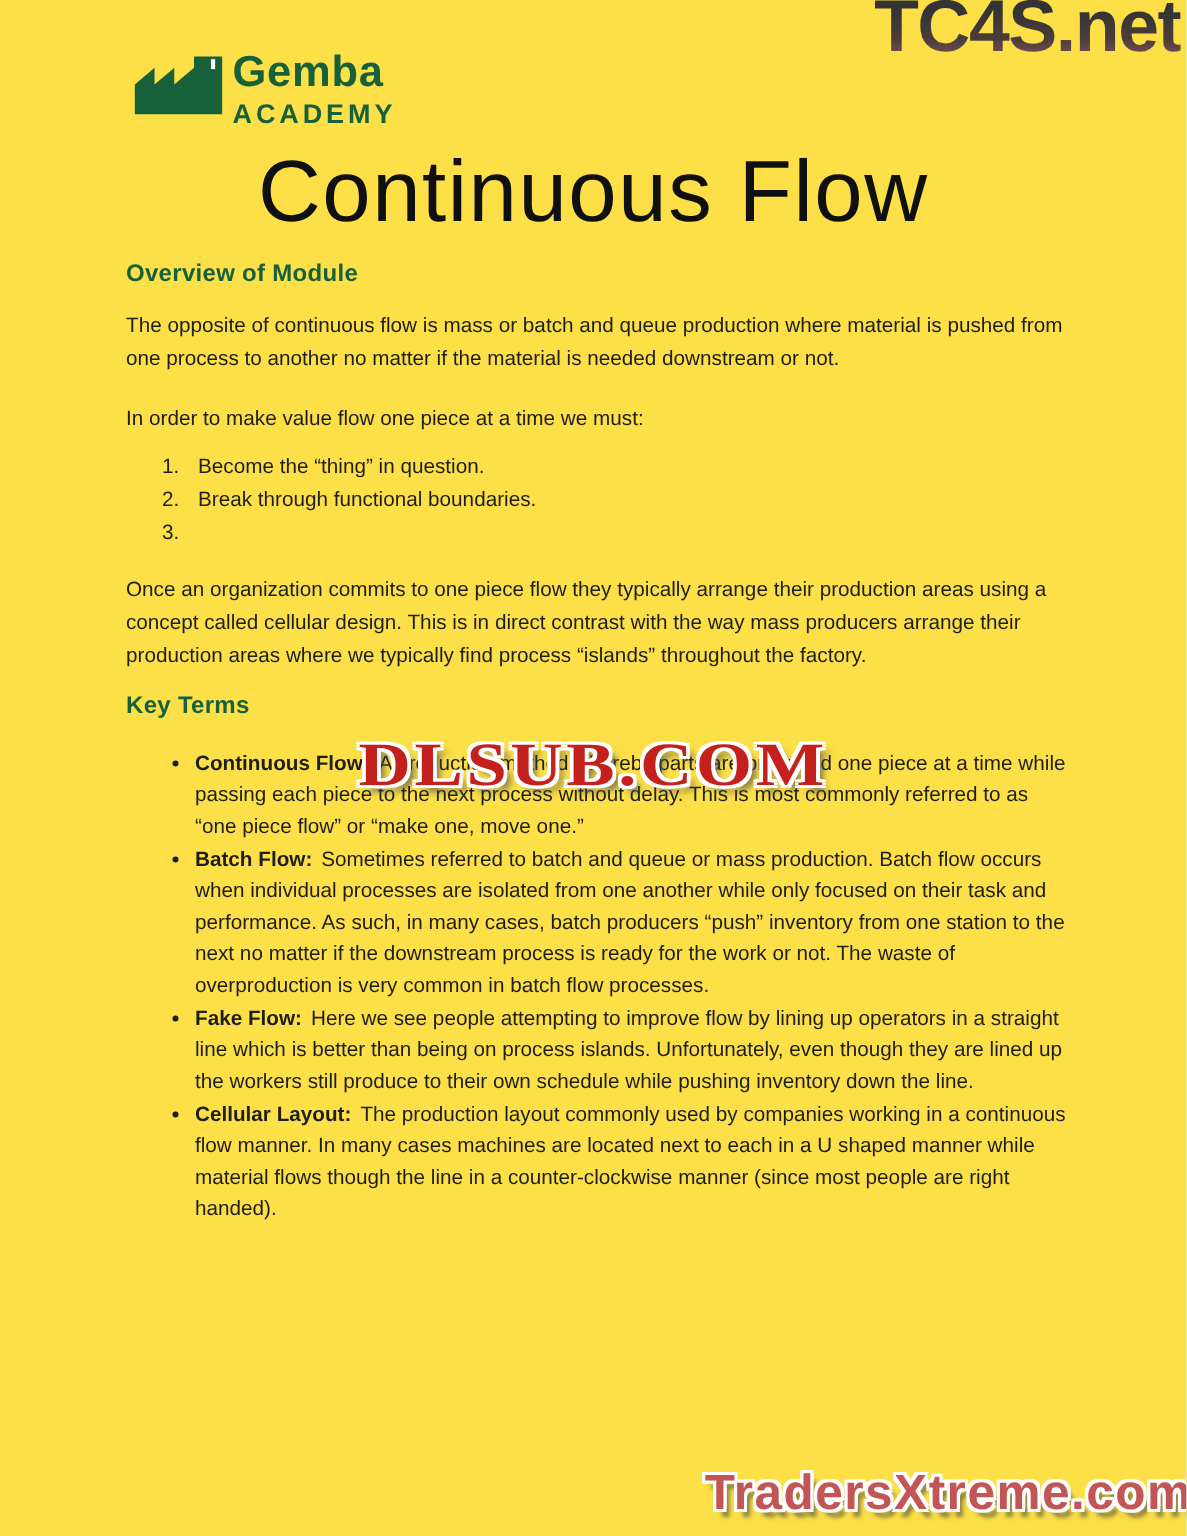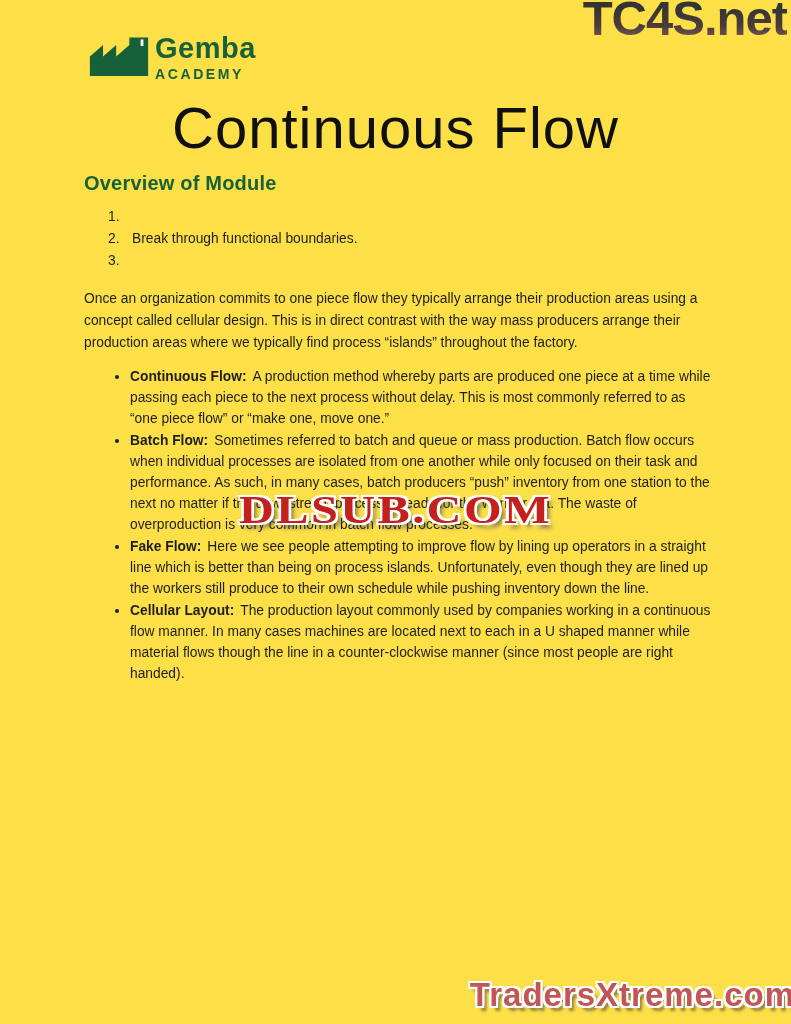--- a/index.html
+++ b/index.html
@@ -7,37 +7,37 @@
     position:relative; width:791px; height:1024px; margin:0 auto;
     background:#fde047; overflow:hidden;
     font-family:"Liberation Sans", sans-serif; color:#1e1e1e;
   }
 
   
   .logo { position:absolute; top:31px; left:88px; display:flex; align-items:flex-start; }
   .logo svg { width:62px; height:47px; display:block; }
   .logo-text { margin-left:5px; margin-top:3px; }
   .logo-name { display:block; font-size:29px; font-weight:bold; color:#17613a; line-height:1; letter-spacing:0.5px; }
-  .logo-sub  { display:block; font-size:14px; font-weight:bold; color:#17613a; letter-spacing:2.6px; margin-top:3px; }
+  .logo-sub  { display:block; font-size:18px; font-weight:bold; color:#17613a; letter-spacing:2.6px; margin-top:3px; }
 
   .wm-top {
     position:absolute; top:-7px; right:4px;
     font-size:49px; font-weight:bold; letter-spacing:-1px; line-height:1.05;
     background:linear-gradient(180deg,#343434 30%, #4c3c3c 65%, #8a5e5e 100%);
     -webkit-background-clip:text; background-clip:text; color:transparent;
   }
 
   .title {
     position:absolute; top:94px; left:0; width:100%; text-align:center;
     font-size:58px; font-weight:400; letter-spacing:1px; color:#101010; margin:0;
   }
 
   
   .content { position:absolute; top:172px; left:84px; width:632px; font-size:13.8px; line-height:22px; }
-  .content h2 { font-size:20px; font-weight:bold; color:#17613a; margin:0 0 12px 0; letter-spacing:0.2px; }
+  .content h2 { font-size:16px; font-weight:bold; color:#17613a; margin:0 0 12px 0; letter-spacing:0.2px; }
   .para { margin:0 0 18px 0; }
   .lead { margin:0 0 10px 0; }
 
   ol.steps { list-style:none; margin:0 0 16px 0; padding:0 0 0 24px; }
   ol.steps li { display:flex; }
   ol.steps .num { width:24px; flex:none; }
 
   .closing { margin:0 0 12px 0; }
 
   h2.key { margin:0 0 16px 0; }
@@ -93,36 +93,40 @@
   </div>
 
   <div class="wm-top">TC4S.net</div>
 
   <h1 class="title">Continuous Flow</h1>
 
   <div class="content">
 
     <h2>Overview of Module</h2>
 
+    <p class="para">The opposite of continuous flow is mass or batch and queue production where material is pushed from one process to another no matter if the material is needed downstream or not.</p>
+    <p class="lead">In order to make value flow one piece at a time we must:</p>
 
     <ol class="steps">
       <li>
         <span class="num">1.</span>
+        <span>Become the “thing” in question.</span>
       </li>
       <li>
         <span class="num">2.</span>
         <span>Break through functional boundaries.</span>
       </li>
       <li>
         <span class="num">3.</span>
       </li>
     </ol>
 
     <p class="closing">Once an organization commits to one piece flow they typically arrange their production areas using a concept called cellular design.  This is in direct contrast with the way mass producers arrange their production areas where we typically find process “islands” throughout the factory.</p>
 
+    <h2 class="key">Key Terms</h2>
 
     <ul class="terms">
       <li>
         <span class="term">Continuous Flow:</span><span>A production method whereby parts are produced one piece at a time while passing each piece to the next process without delay.  This is most commonly referred to as “one piece flow” or “make one, move one.”</span>
       </li>
       <li>
         <span class="term">Batch Flow:</span><span>Sometimes referred to batch and queue or mass production.  Batch flow occurs when individual processes are isolated from one another while only focused on their task and performance.  As such, in many cases, batch producers “push” inventory from one station to the next no matter if the downstream process is ready for the work or not.  The waste of overproduction is very common in batch flow processes.</span>
       </li>
       <li>
         <span class="term">Fake Flow:</span><span>Here we see people attempting to improve flow by lining up operators in a straight line which is better than being on process islands.  Unfortunately, even though they are lined up the workers still produce to their own schedule while pushing inventory down the line.</span>

